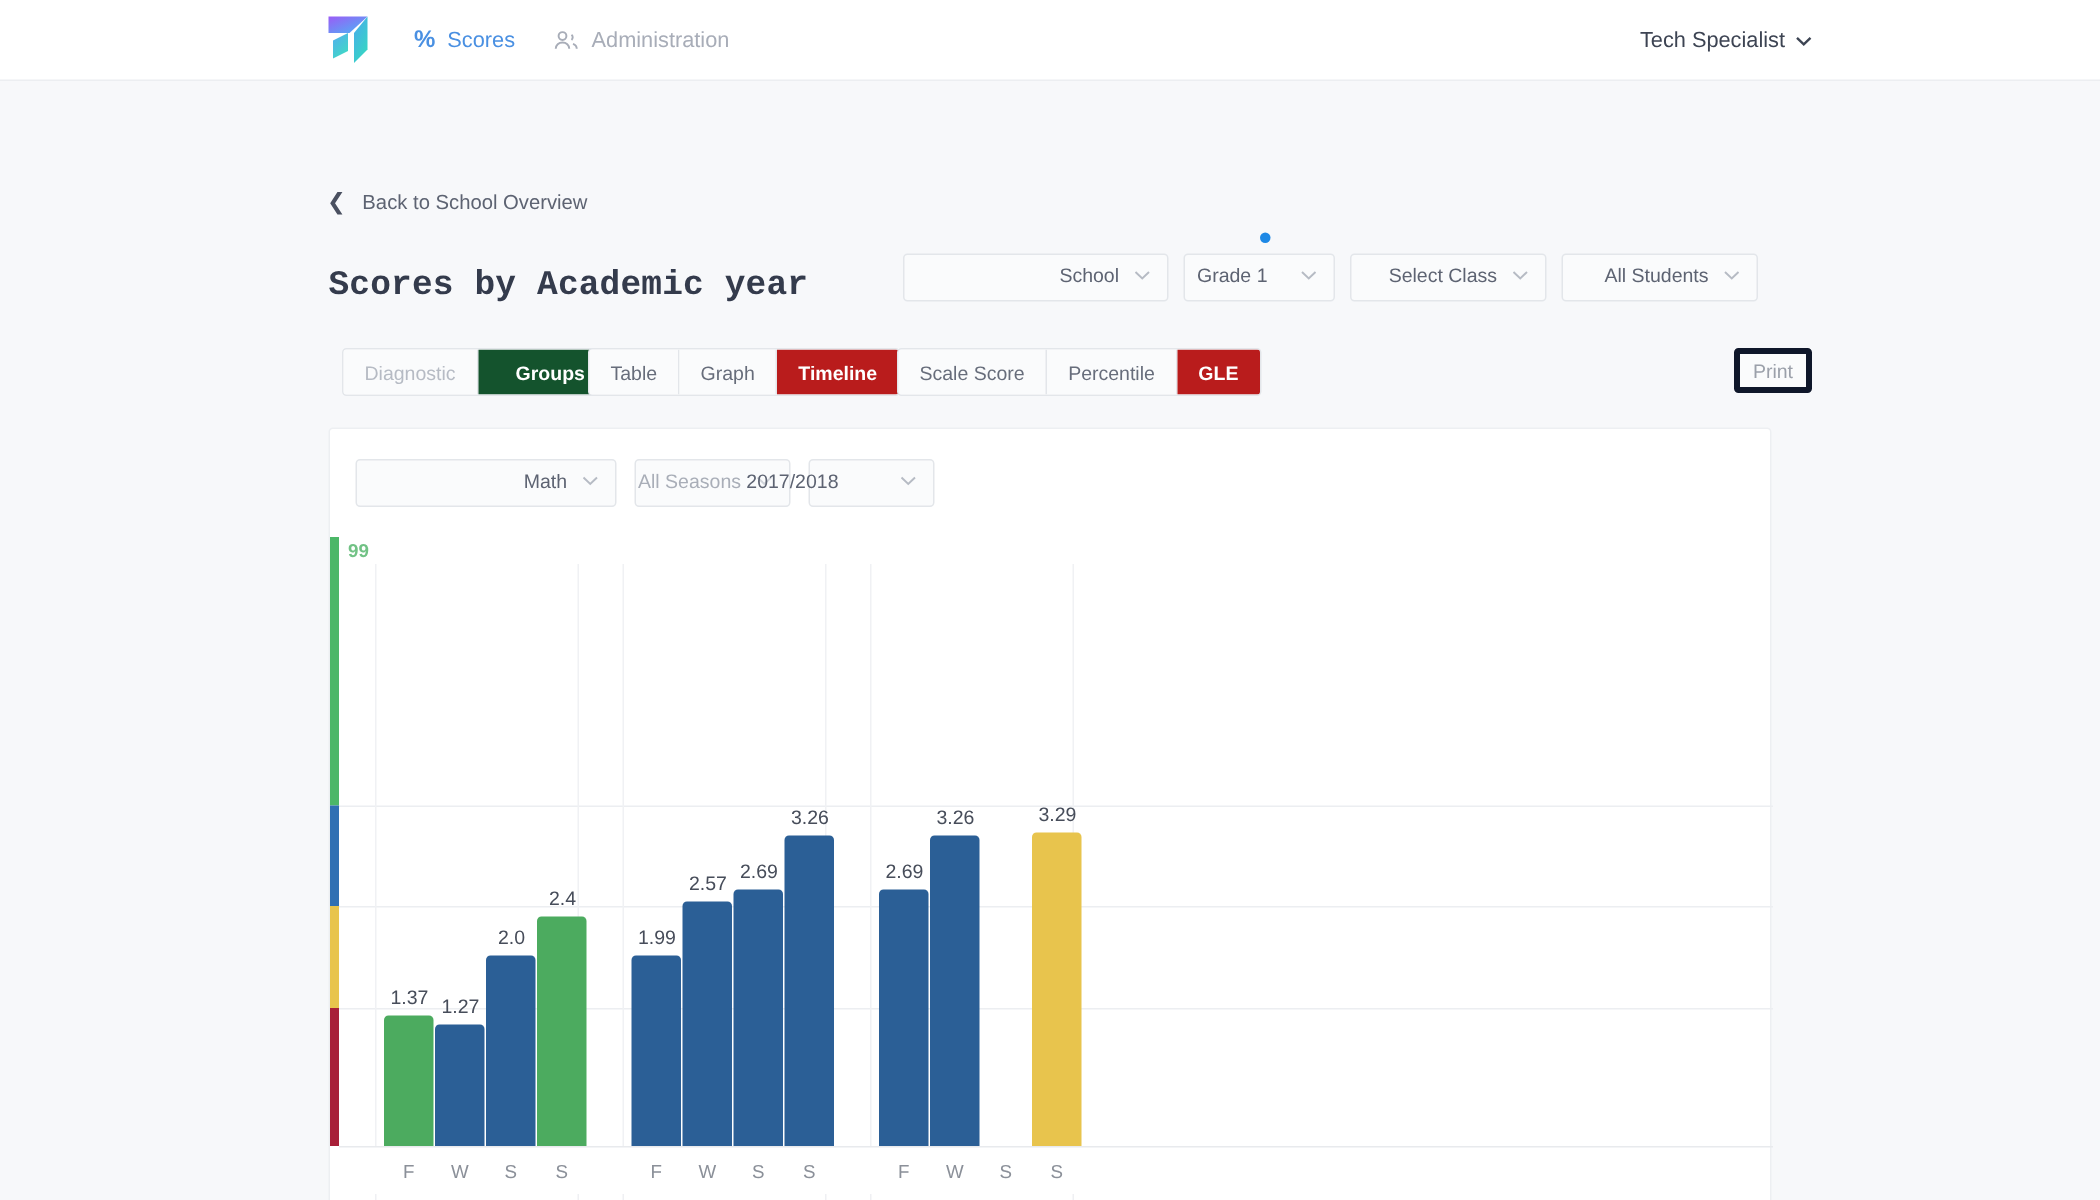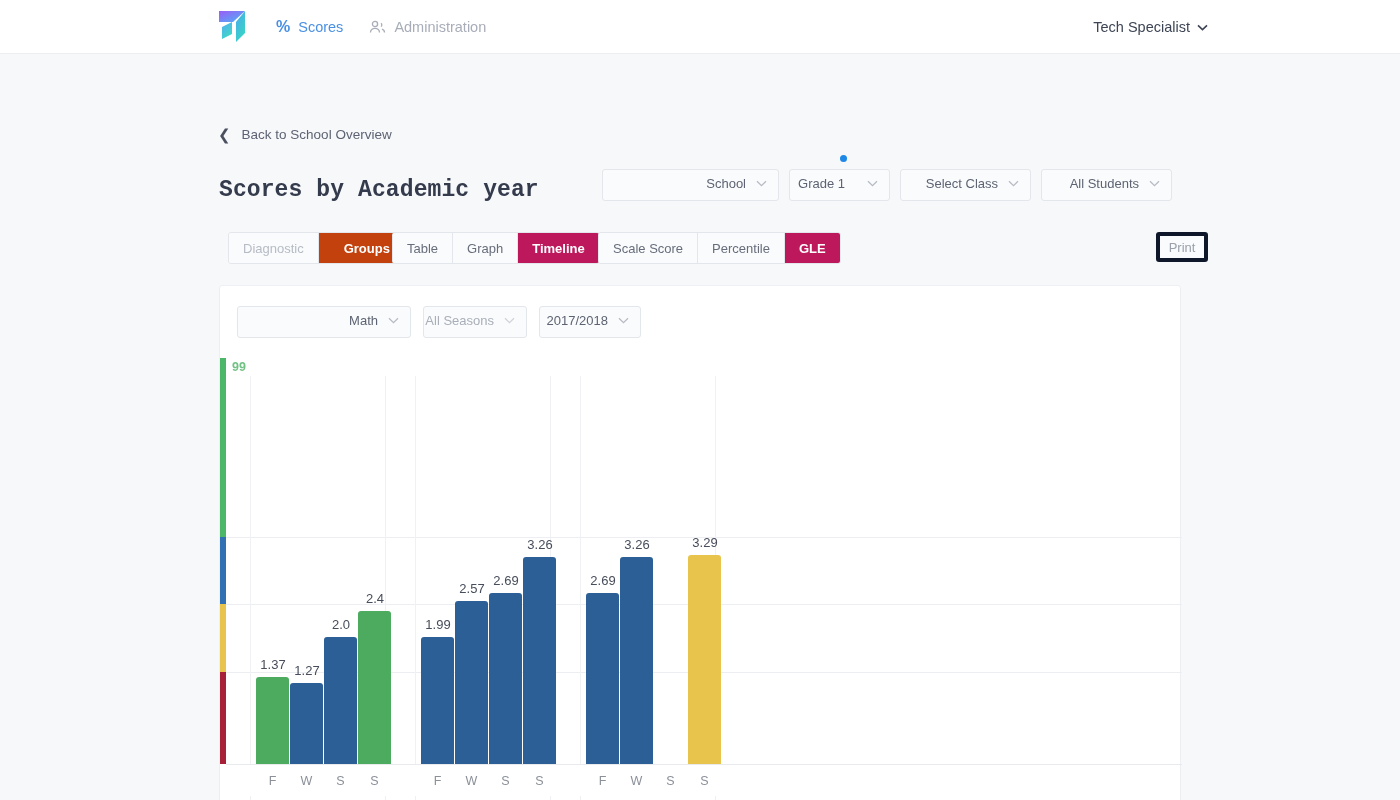--- a/index.html
+++ b/index.html
@@ -76,22 +76,22 @@
     display: flex; border: 1px solid #e3e6ea; border-radius: 3px; overflow: hidden;
     background: #fafbfc;
   }
   .seg-btn {
     height: 30px; padding: 0 14px;
     display: flex; align-items: center; justify-content: center;
     font-size: 13px; color: #676d7b; background: #fafbfc;
     border-right: 1px solid #e3e6ea; cursor: pointer; white-space: nowrap;
   }
   .seg-btn:last-child { border-right: none; }
-  .seg-btn.sel-on { background: #be185d; color: #fff; font-weight: 600; }
-  .seg-btn.sel-soft { background: #c2410c; color: #fff; font-weight: 600; padding-left: 25px; }
+  .seg-btn.sel-on { background: #b91c1c; color: #fff; font-weight: 600; }
+  .seg-btn.sel-soft { background: #14532d; color: #fff; font-weight: 600; padding-left: 25px; }
   .seg-btn.dim { color: #b6bbc4; }
   .seg-a { left: 228px; }
   .seg-b { left: 392px; }
   .seg-c { left: 598px; }
   .print-btn {
     position: absolute; right: 192px; top: 178px;
     width: 52px; height: 30px;
     border: 4px solid #0f172a; border-radius: 3px; background: #fafbfc;
     display: flex; align-items: center; justify-content: center;
     font-size: 13px; color: #9ba0aa; cursor: pointer;
@@ -99,21 +99,21 @@
 
   
   .card {
     position: absolute; left: 219px; top: 231px;
     width: 962px; height: 600px;
     background: #ffffff; border: 1px solid #edeff2; border-radius: 3px;
   }
   .card-filters { position: absolute; left: 17px; top: 20px; display: flex; gap: 12px; }
   .sel.c1 { width: 174px; }
   .sel.c2 { width: 104px; }
-  .sel.c3 { width: 102px; }
+  .sel.c3 { width: 84px; gap: 31px; }
 
   
   .chart { position: absolute; left: 0; top: 72px; width: 962px; height: 528px; }
   .axis-band { position: absolute; left: 0px; top: 0px; width: 6px; height: 406px; }
   .band { position: absolute; left: 0; width: 6px; }
   .axis-top-label {
     position: absolute; left: 12px; top: 2px;
     font-size: 12.5px; color: #71c285; font-weight: 600;
   }
   .plot { position: absolute; left: 6px; top: 18px; width: 956px; height: 388px; }

